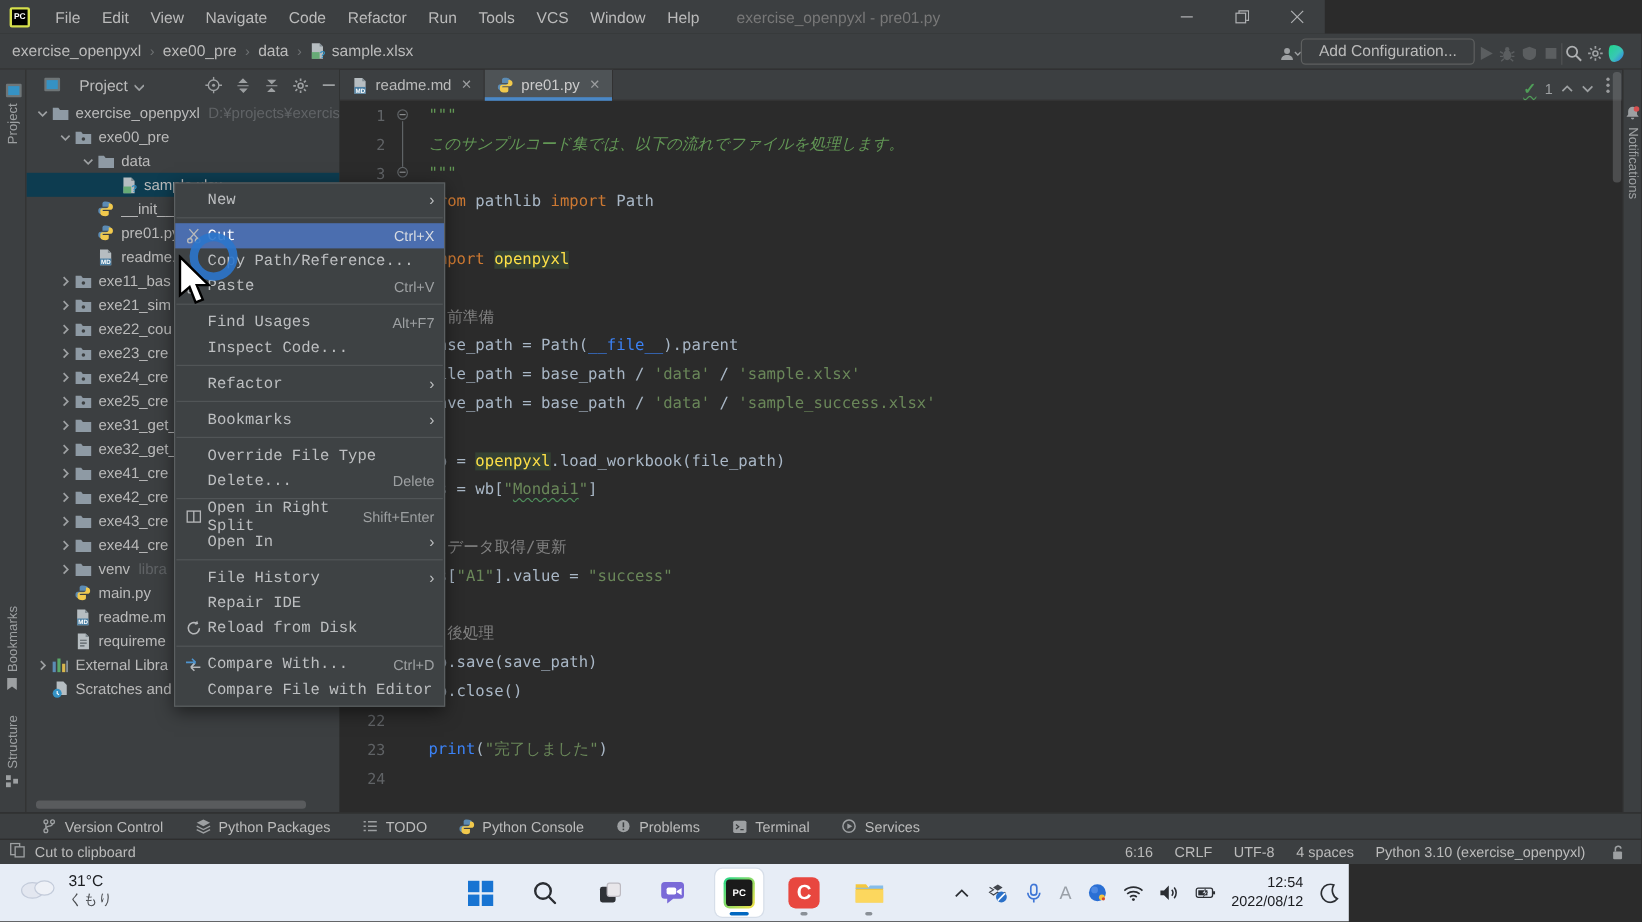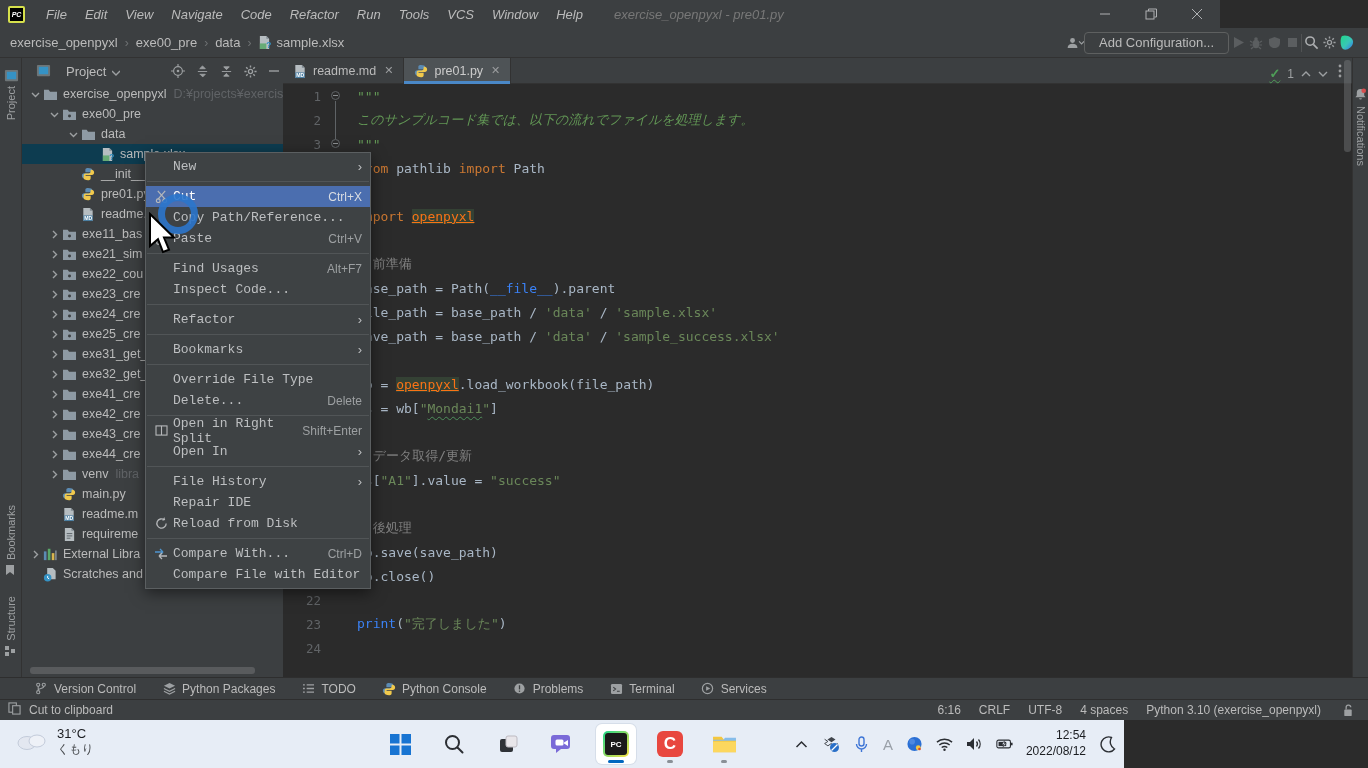--- a/index.html
+++ b/index.html
@@ -1,36 +1,36 @@
 <!DOCTYPE html>
 <html><head>
 <meta charset="utf-8">
 <style>
   * { margin:0; padding:0; box-sizing:border-box; }
   html,body { width:1368px; height:768px; overflow:hidden; background:#2b2b2b;
     font-family:"Liberation Sans", sans-serif; }
   #screen { position:relative; width:1368px; height:768px; }
 
   
-  #titlebar { position:absolute; left:0; top:0; width:1220px; height:28px;
-    background:#3c3f41; display:flex; align-items:center;font-style:italic; }
+  #titlebar { position:absolute; left:0; top:0; width:1104px; height:28px;
+    background:#3c3f41; display:flex; align-items:center; }
   #pc-logo { width:17px; height:17px; margin:0 12px 0 8px; background:#000;
     border:2px solid #d6e04c; border-radius:2px; color:#fff; font-size:7px; font-weight:bold;
     display:flex; align-items:center; justify-content:center; }
   .menu-item { color:#bbbbbb; font-size:13px; padding:4px 9px; cursor:default; }
   #win-title { color:#787878; font-size:13px; margin-left:22px; }
   #win-controls { margin-left:auto; display:flex; align-items:center; height:100%; }
   .win-btn { width:46px; height:100%; display:flex; align-items:center; justify-content:center; color:#afb1b3; }
 
   
   #toolbar-row { position:absolute; left:0; top:28px; width:1368px; height:30px;
     background:#3c3f41; border-bottom:1px solid #323232; display:flex; align-items:center; }
   #breadcrumbs { display:flex; align-items:center; margin-left:10px; font-size:13px; color:#bbbbbb; }
   .crumb-sep { color:#6e7173; margin:0 7px; font-size:12px; }
-  #toolbar-right { margin-left:auto; display:flex; align-items:center; gap:0; padding-right:12px; }
+  #toolbar-right { margin-left:auto; display:flex; align-items:flex-end; gap:0; padding-right:12px; }
   #add-config { border:1px solid #5e6060; border-radius:4px; color:#bbbbbb; font-size:13px;
     padding:2px 14px; height:22px; display:flex; align-items:center; background:transparent; }
   .tb-icon { width:18px; height:18px; display:flex; align-items:center; justify-content:center; }
   .tb-sep { width:1px; height:18px; background:#515354; }
 
   
   #main { position:absolute; left:0; top:58px; width:1368px; height:619px; display:flex; }
   #left-strip { width:22px; background:#3c3f41; border-right:1px solid #323232;
     display:flex; flex-direction:column; align-items:center; }
   #right-strip { width:16px; background:#3c3f41; border-left:1px solid #323232;
@@ -69,21 +69,21 @@
   .gutter { width:46px; flex:0 0 46px; text-align:right; padding-right:8px; color:#606366;
     font-size:12.5px; }
   .foldcol { width:12px; flex:0 0 12px; }
   .code-text { padding-left:16px; }
   .tok-doc { color:#629755; font-style:italic; }
   .tok-k { color:#cc7832; }
   .tok-s { color:#6a8759; }
   .tok-c { color:#808080; }
   .tok-d { color:#a9b7c6; }
   .tok-b { color:#3b82f6; }
-  .tok-h { color:#f97316; background:#344134;text-decoration:underline; }
+  .tok-h { color:#fde047; background:#344134; }
   .tok-t { color:#6a8759; text-decoration:underline wavy #4e8f5b 1px; text-underline-offset:3px; }
   .fold-mark { position:absolute; width:9px; height:9px; border:1px solid #5f6366; border-radius:50%;
     background:#2b2b2b; left:48px; }
   .fold-mark::after { content:""; position:absolute; left:1px; right:1px; top:3px; height:1px; background:#8a8d8f; }
   #fold-connector { position:absolute; left:52px; border-left:1px solid #5f6366; }
   #inspections { position:absolute; right:24px; top:8px; display:flex; align-items:center; gap:7px;
     color:#9da0a2; font-size:12px; }
   #inspections .chk { color:#4f9e58; font-weight:bold; font-size:13px; text-decoration:underline wavy #4f9e58 1px; }
   #edit-scroll { position:absolute; right:1px; top:2px; width:7px; height:92px; background:rgba(138,140,142,.35); border-radius:3px; }
 

